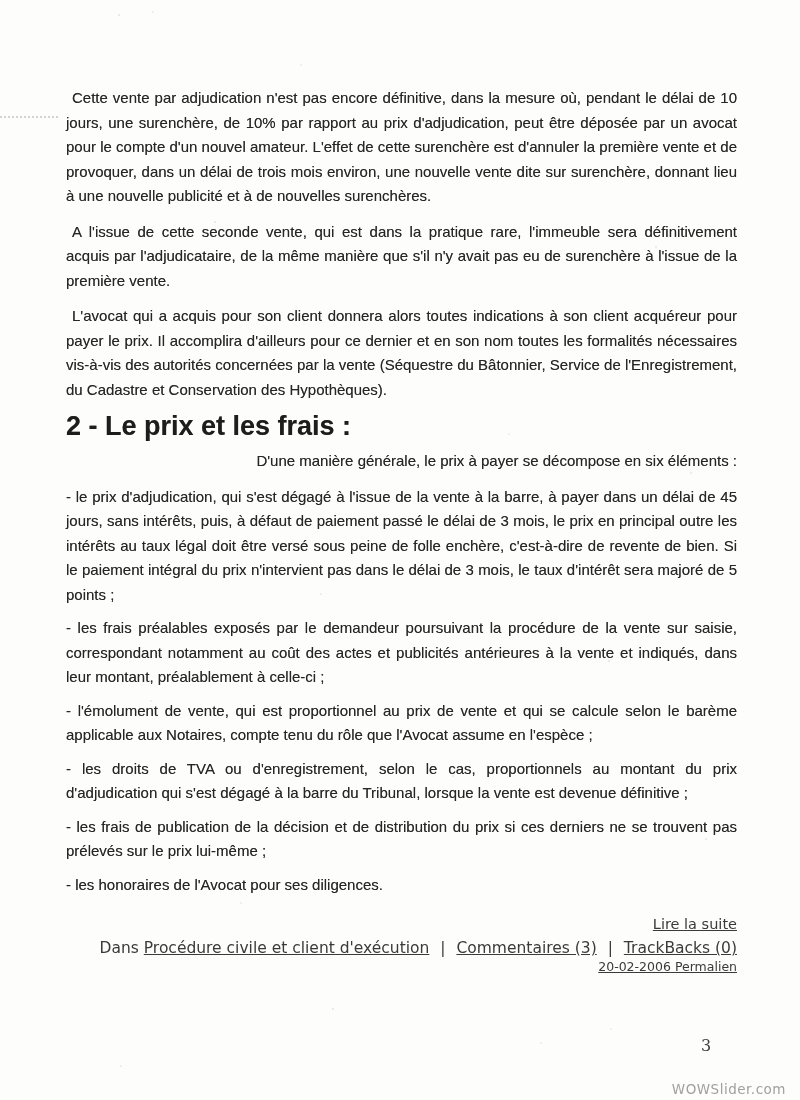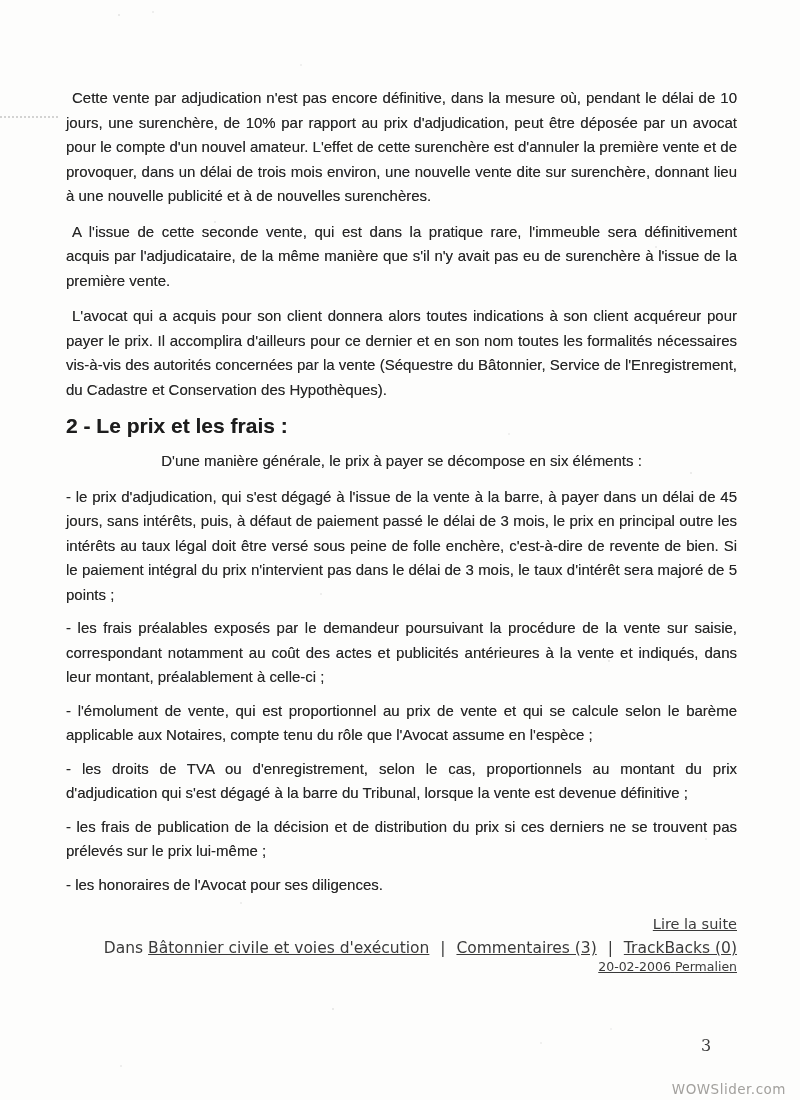--- a/index.html
+++ b/index.html
@@ -58,29 +58,29 @@
     line-height: 24.5px;
     text-shadow: 0 0 0.6px rgba(40,40,40,0.55);
   }
   .body-p {
     margin: 0 0 11px 0;
     text-align: justify;
     text-indent: 6px;
   }
   .section-heading {
     margin: 0 0 10px 0;
-    font-size: 21px;
+    font-size: 27px;
     line-height: 26px;
     font-weight: bold;
     color: #1d1d1d;
     text-align: left;
   }
   .intro-p {
     margin: 0 0 11px 0;
-    text-align: center;
+    text-align: right;
   }
   .bullet-p {
     margin: 0 0 9px 0;
     text-align: justify;
   }
   .footer {
     margin: 16px 0 0 8px;
     font-family: "DejaVu Sans", sans-serif;
     color: #3a3a3a;
     text-shadow: none;
@@ -151,21 +151,21 @@
     <p class="bullet-p">- les droits de TVA ou d'enregistrement, selon le cas, proportionnels au montant du prix d'adjudication qui s'est dégagé à la barre du Tribunal, lorsque la vente est devenue définitive ;</p>
     <p class="bullet-p">- les frais de publication de la décision et de distribution du prix si ces derniers ne se trouvent pas prélevés sur le prix lui-même ;</p>
     <p class="bullet-p">- les honoraires de l'Avocat pour ses diligences.</p>
 
     <div class="footer">
       <div class="read-more-line">
         <a>Lire la suite</a>
       </div>
       <div class="meta-line">
         <span>Dans</span>
-        <a>Bâtonnier civile et voies d'exécution</a>
+        <a>Procédure civile et client d'exécution</a>
         <span class="sep">|</span>
         <a>Commentaires (3)</a>
         <span class="sep">|</span>
         <a>TrackBacks (0)</a>
       </div>
       <div class="date-line">
         <span>20-02-2006</span>
         <a>Permalien</a>
       </div>
     </div>

